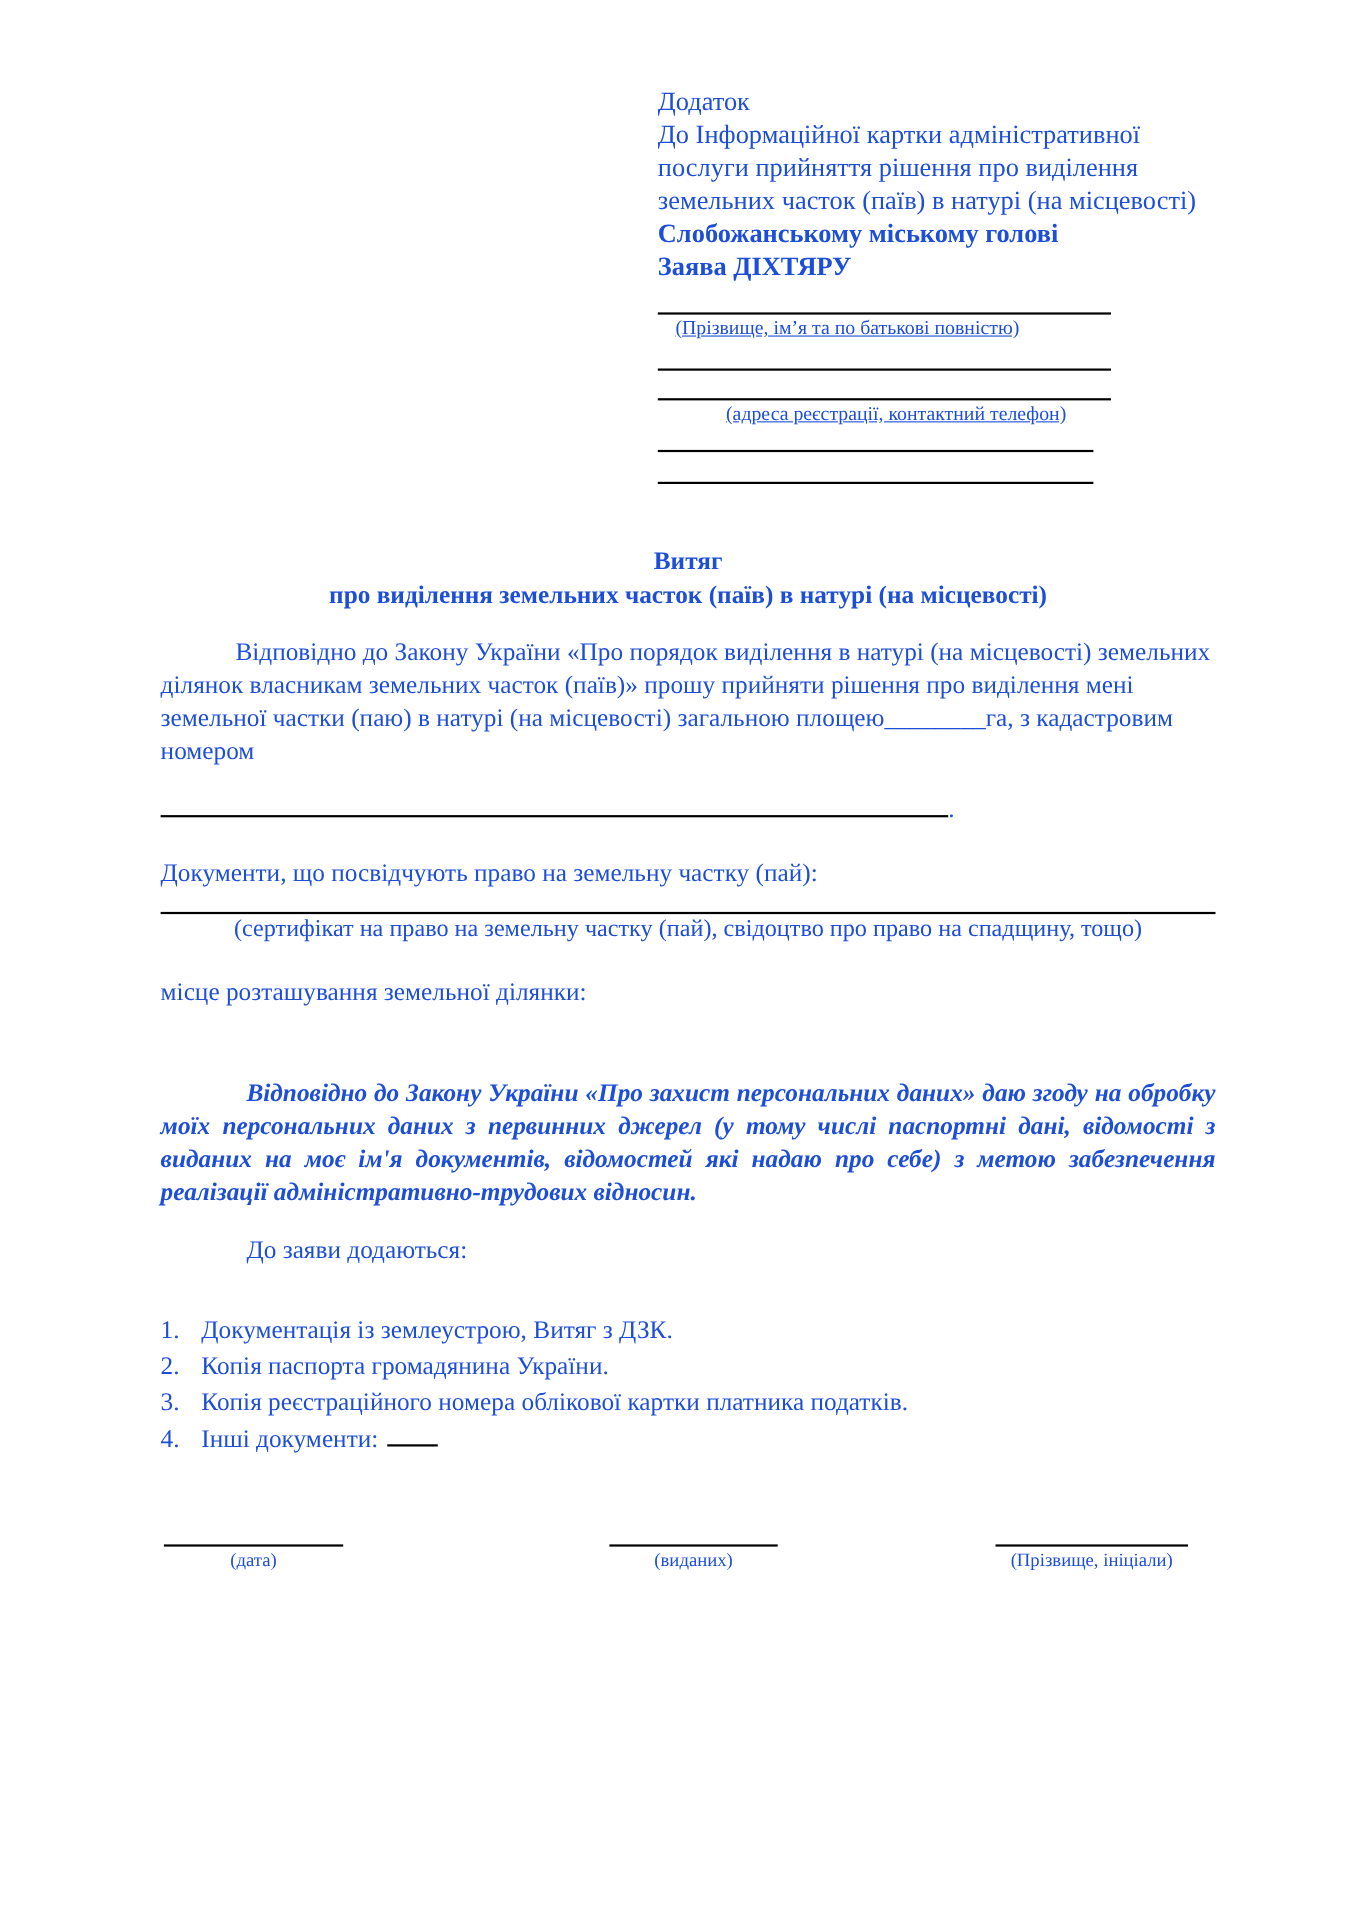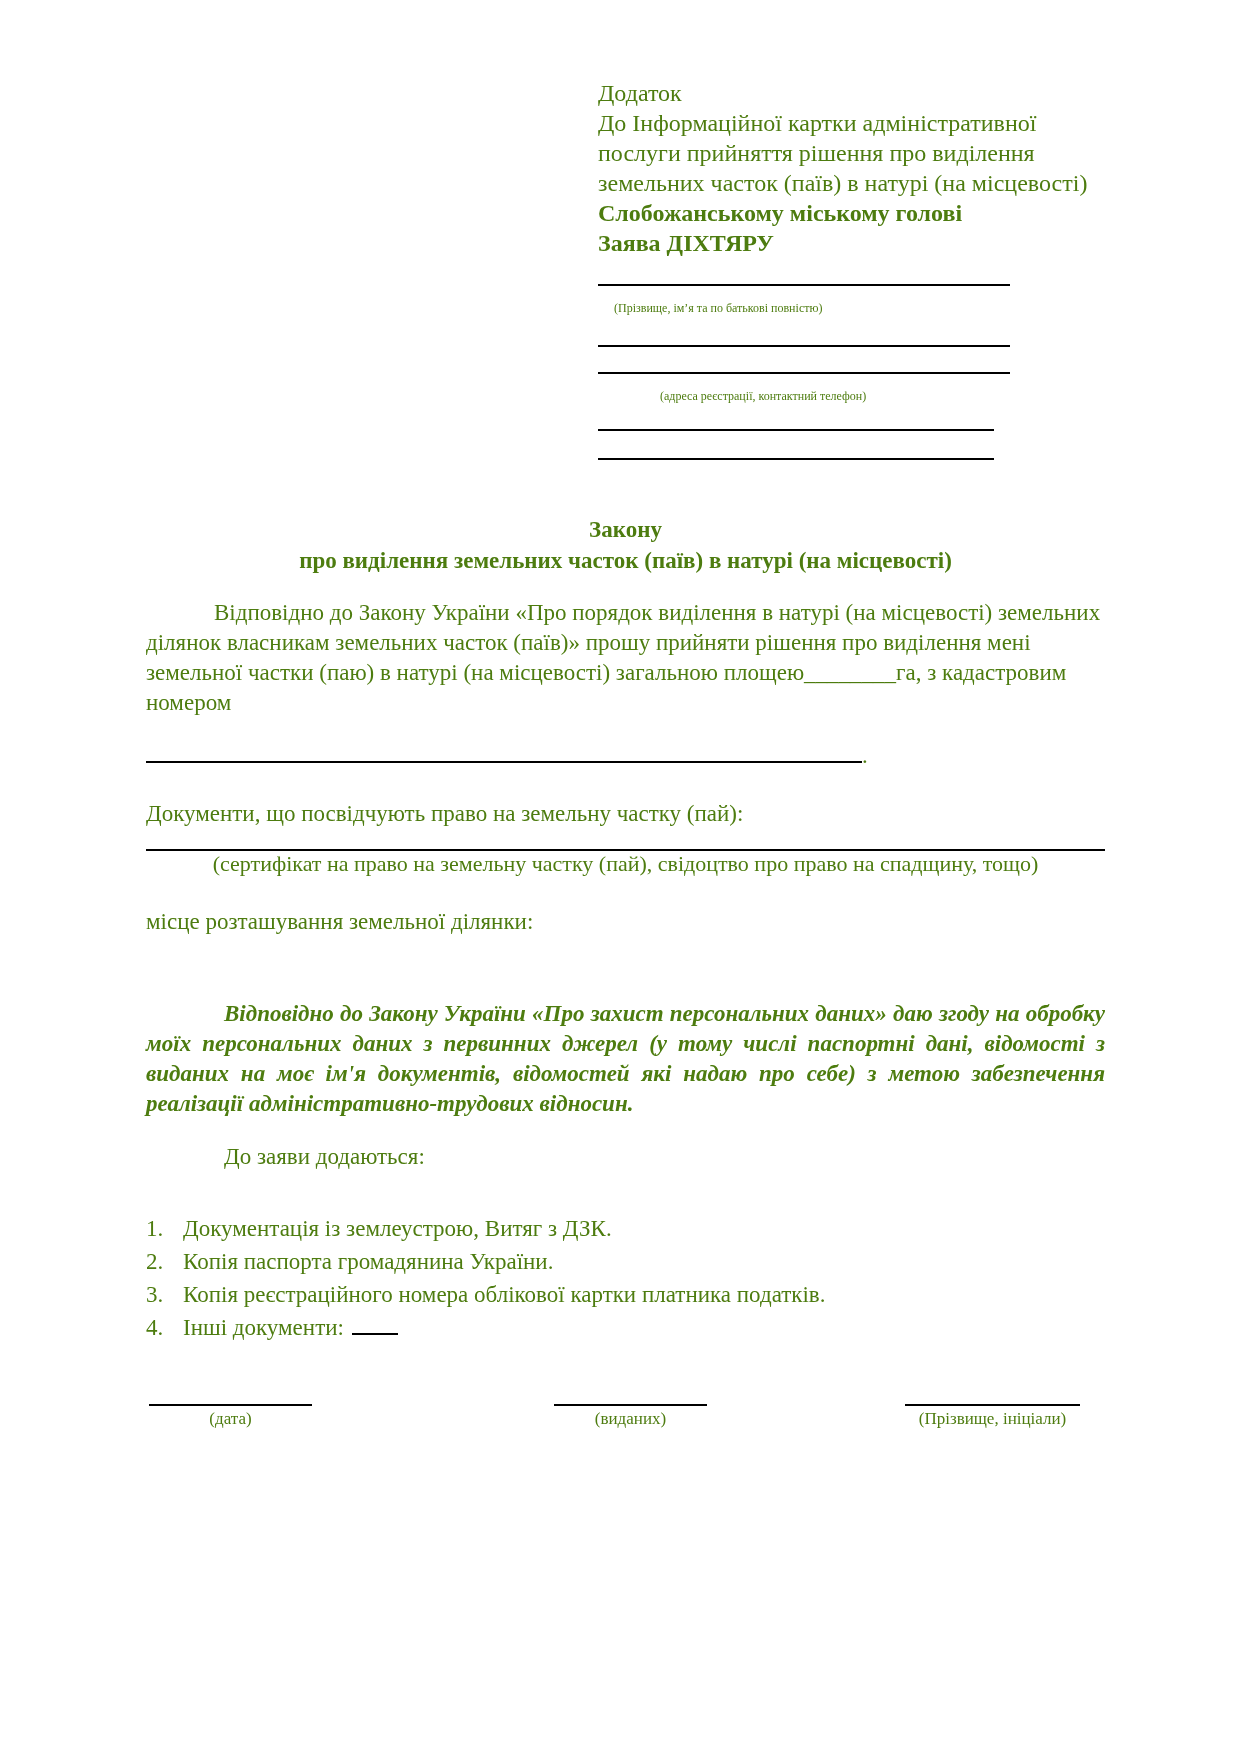--- a/index.html
+++ b/index.html
@@ -5,21 +5,21 @@
   html, body {
     margin: 0;
     padding: 0;
     background: #ffffff;
   }
   .page {
     position: relative;
     width: 1240px;
     height: 1754px;
     background: #ffffff;
-    color: #4d7c0f;
+    color: #1d4ed8;
     font-family: "Liberation Serif", "DejaVu Serif", serif;
     font-size: 23px;
     overflow: hidden;
   }
   .content {
     padding: 78px 135px 0 146px;
   }
 
   
   .addr-block {
@@ -36,24 +36,25 @@
     height: 0;
     border-bottom: 2px solid #000;
   }
   .u-row.short { width: 396px; }
   .u1 { margin-top: 26px; }
   .u2 { margin-top: 26px; }
   .u3 { margin-top: 25px; }
   .u4 { margin-top: 22px; }
   .u5 { margin-top: 27px; }
   .u-caption {
-    font-size: 12px;
+    font-size: 18px;
     line-height: 21px;
-    margin-top: 12px;
+    margin-top: 2px;
     white-space: nowrap;
+    text-decoration: underline;
   }
   .cap-name    { padding-left: 16px; }
   .cap-address { padding-left: 62px; }
 
   
   .doc-title {
     margin-top: 54px;
     text-align: center;
     font-weight: bold;
     line-height: 31px;
@@ -169,21 +170,21 @@
       <div class="u-row u2"></div>
 
       <div class="u-row u3"></div>
       <div class="u-caption cap-address">(адреса реєстрації, контактний телефон)</div>
 
       <div class="u-row short u4"></div>
       <div class="u-row short u5"></div>
     </div>
 
     <div class="doc-title">
-      <div>Закону</div>
+      <div>Витяг</div>
       <div>про виділення земельних часток (паїв) в натурі (на місцевості)</div>
     </div>
 
     <p class="para-request"><span>Відповідно до Закону України «Про порядок виділення в натурі (на місцевості) земельних ділянок власникам земельних часток (паїв)» прошу прийняти рішення про виділення мені земельної частки (паю) в натурі (на місцевості) загальною площею</span><span>________</span><span>га, з кадастровим номером</span></p>
 
     <div class="cad-line"><span class="fill cad-fill"></span><span>.</span></div>
 
     <div class="docs-label">Документи, що посвідчують право на земельну частку (пай):</div>
     <div class="wide-underline"></div>
     <div class="docs-caption">(сертифікат на право на земельну частку (пай), свідоцтво про право на спадщину, тощо)</div>

